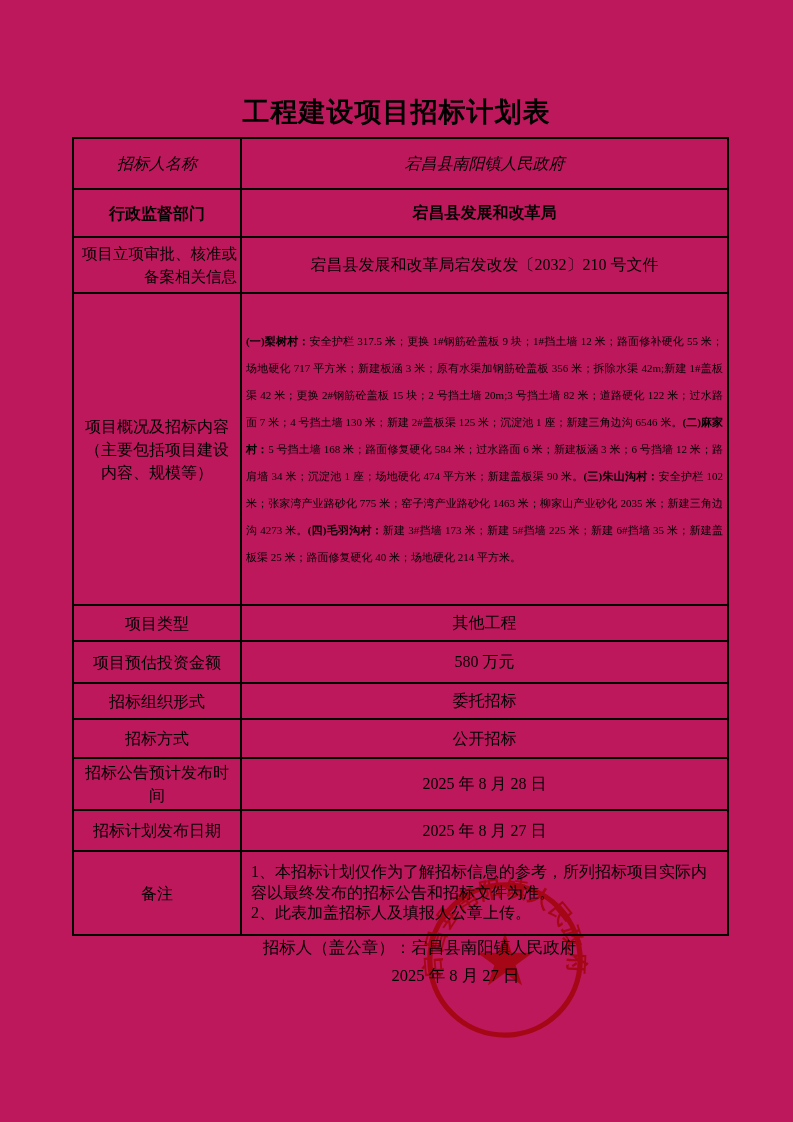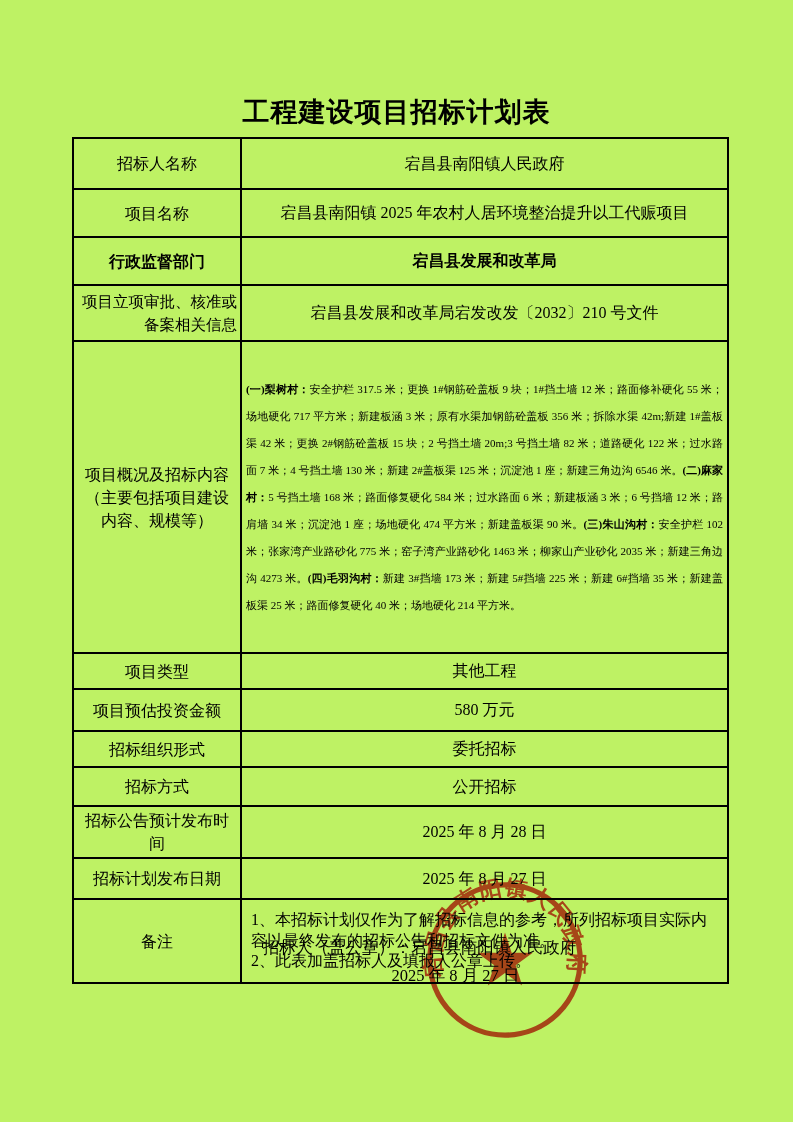--- a/index.html
+++ b/index.html
@@ -4,21 +4,21 @@
 <style>
   html, body {
     margin: 0;
     padding: 0;
     background: #ffffff;
   }
   .page {
     position: relative;
     width: 793px;
     height: 1122px;
-    background: #bef264;
+    background: #be185d;
     font-family: "Liberation Serif", "DejaVu Serif", serif;
     color: #000000;
     overflow: hidden;
   }
   .doc-title {
     position: absolute;
     top: 94px;
     left: 0;
     width: 100%;
     text-align: center;
@@ -61,21 +61,21 @@
   .value-cell.remarks {
     text-align: left;
     font-size: 16px;
     line-height: 20.5px;
     padding: 4px 9px;
     vertical-align: middle;
   }
   .remark-line { margin: 0; }
 
   
-  .row-bidder-name td          { height: 45px; }
+  .row-bidder-name td          { height: 45px; font-style: italic; }
   .row-project-name td         { height: 42px; }
   .row-supervision-dept td     { height: 42px; font-weight: bold; }
   .row-approval-info td        { height: 50px; }
   .row-project-overview td     { height: 294px; }
   .row-project-type td         { height: 30px; margin-left: 8px; }
   .row-estimated-investment td { height: 36px; }
   .row-organization-form td    { height: 30px; }
   .row-bidding-method td       { height: 33px; }
   .row-announcement-date td    { height: 42px; }
   .row-plan-publish-date td    { height: 35px; }
@@ -119,24 +119,20 @@
 
   <table class="plan-table">
     <colgroup>
       <col style="width:168px">
       <col style="width:487px">
     </colgroup>
     <tbody>
         <tr class="row-bidder-name">
           <td class="label-cell">招标人名称</td>
           <td class="value-cell">宕昌县南阳镇人民政府</td>
-        </tr>
-        <tr class="row-project-name">
-          <td class="label-cell">项目名称</td>
-          <td class="value-cell">宕昌县南阳镇 2025 年农村人居环境整治提升以工代赈项目</td>
         </tr>
         <tr class="row-supervision-dept">
           <td class="label-cell">行政监督部门</td>
           <td class="value-cell">宕昌县发展和改革局</td>
         </tr>
         <tr class="row-approval-info">
           <td class="label-cell">项目立项审批、核准或备案相关信息</td>
           <td class="value-cell">宕昌县发展和改革局宕发改发〔2032〕210 号文件</td>
         </tr>
         <tr class="row-project-overview">

